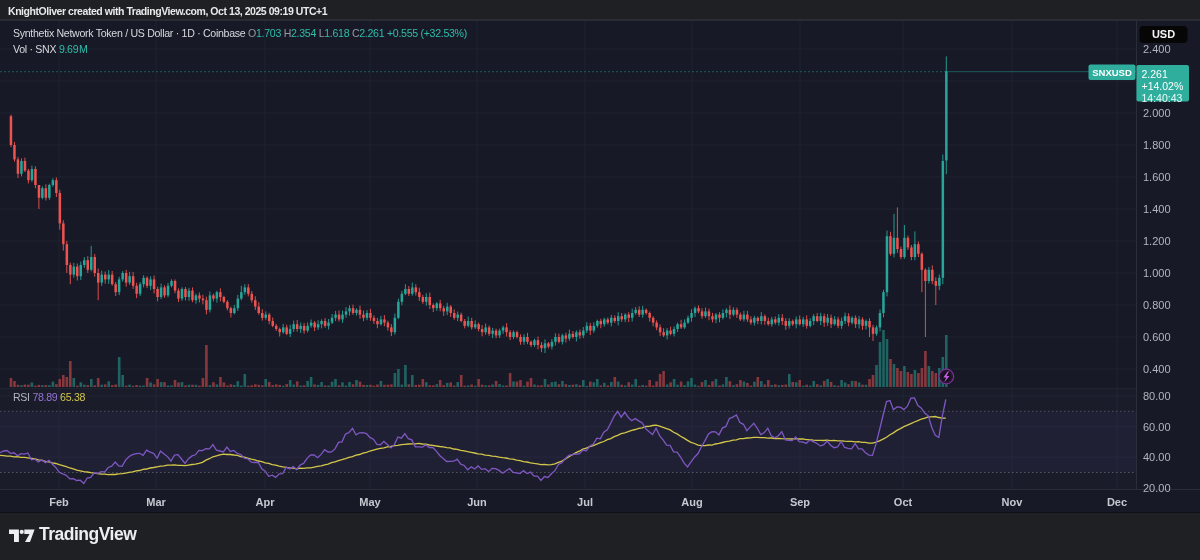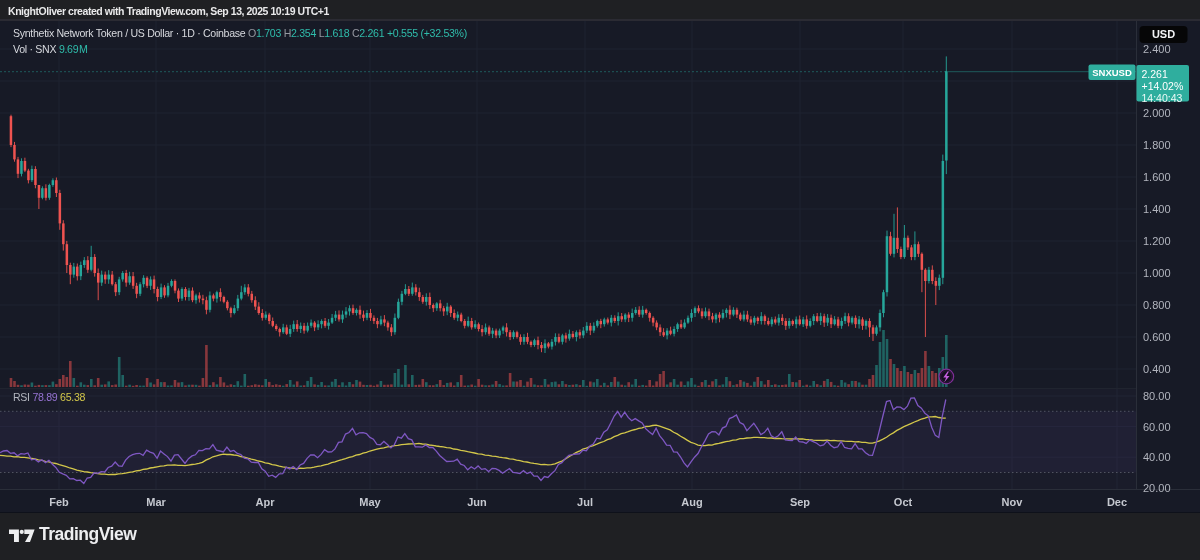--- a/index.html
+++ b/index.html
@@ -4,21 +4,21 @@
  html,body{margin:0;padding:0;background:#1f2023;width:1200px;height:560px;overflow:hidden}
  #wrap{position:relative;width:1200px;height:560px;font-family:"Liberation Sans",sans-serif}
  #topbar{position:absolute;left:0;top:0;width:1200px;height:19px;background:#1f2023;border-bottom:2px solid #2b2b33}
  #topbar span{position:absolute;left:8px;top:5px;font-size:10.5px;font-weight:bold;letter-spacing:-0.45px;color:#e9e9ea}
  #chart{position:absolute;left:0;top:21px;width:1200px;height:491px;background:#171a26}
  #botbar{position:absolute;left:0;top:512px;width:1200px;height:48px;background:#1f2023;border-top:1px solid #0e111a;box-sizing:border-box}
 </style></head>
 <body>
 <div id="wrap">
 <div id="topbar">
-      <span>KnightOliver created with TradingView.com, Sep 13, 2025 10:19 UTC+1</span>
+      <span>KnightOliver created with TradingView.com, Oct 13, 2025 09:19 UTC+1</span>
     </div>
 <div id="chart"></div>
 <svg width="1200" height="491" viewBox="0 0 1200 491" style="position:absolute;left:0;top:21px;display:block">
 <style>
  text{font-family:"Liberation Sans",sans-serif}
  .ax{font-size:11px;fill:#b2b5be}
  .axb{font-weight:bold;fill:#c6c9d0}
  .lg{font-size:10.6px;letter-spacing:-0.3px}
 </style>
 <g>

